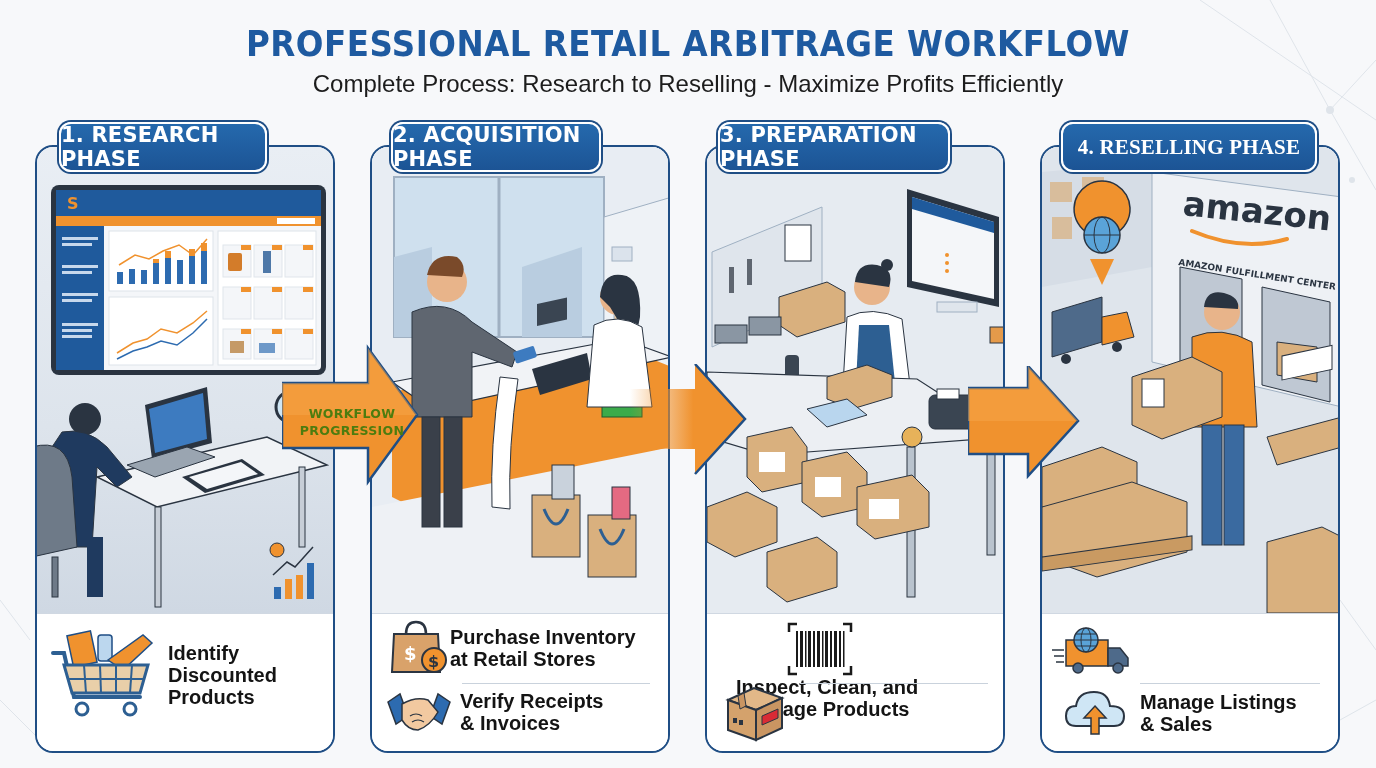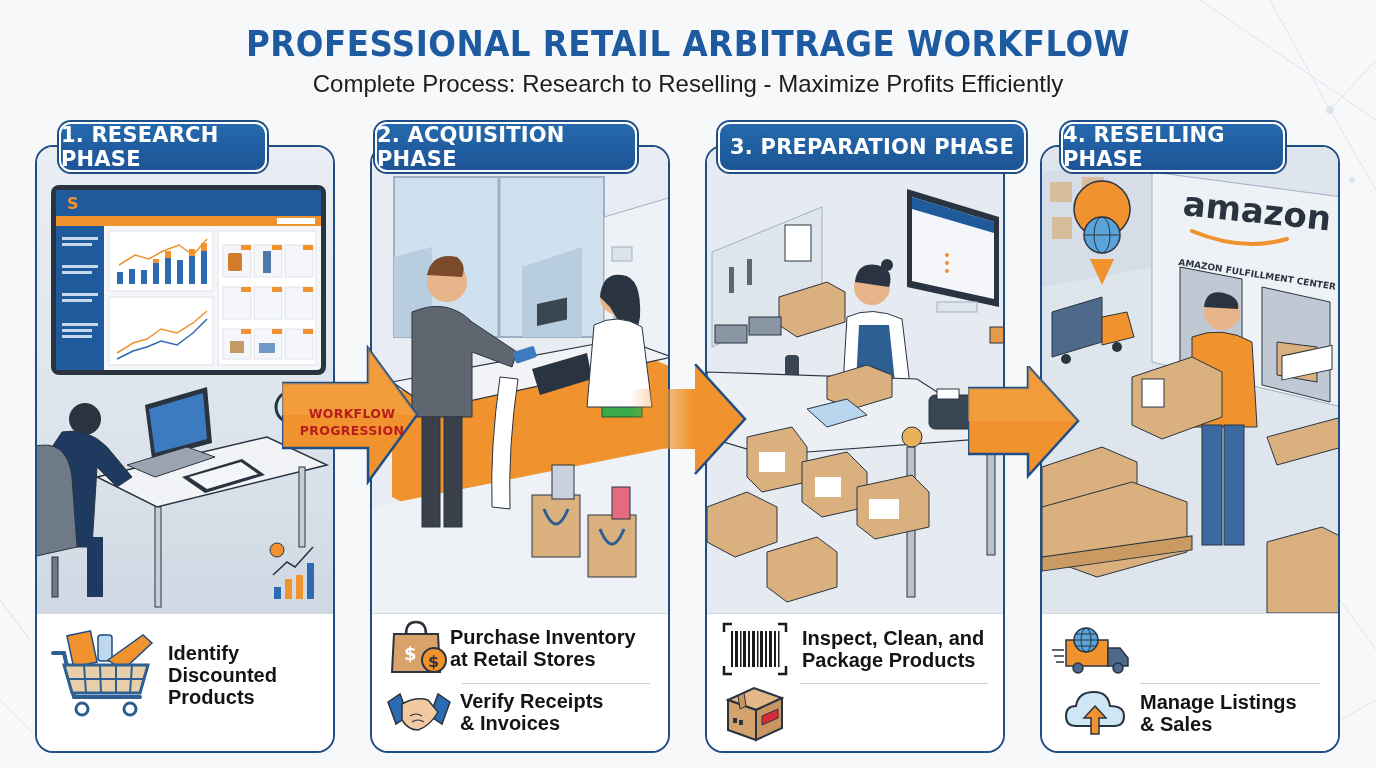--- a/index.html
+++ b/index.html
@@ -40,21 +40,21 @@
     border: 2px solid #ffffff; border-radius: 12px;
     box-shadow: 0 0 0 2px #1f4e85;
     color: #fff; font-family: "DejaVu Sans", sans-serif; font-weight: bold;
     font-size: 21px; display: flex; align-items: center; justify-content: center;
     letter-spacing: 0.2px;
   }
   .arrow {
     position: absolute; z-index: 4;
   }
   .arrow-label {
-    position: absolute; z-index: 6; color: #b91c1c; font-weight: bold;
+    position: absolute; z-index: 6; color: #4d7c0f; font-weight: bold;
     font-family: "DejaVu Sans", sans-serif; font-size: 12.5px; text-align: center;
     line-height: 17px; letter-spacing: 0.3px;
   }
   .task {
     position: absolute; display: flex; align-items: center; z-index: 3;
   }
   .task .icon { flex: 0 0 auto; }
   .task .text {
     font-family: "Liberation Sans", sans-serif; font-weight: bold;
     font-size: 20px; line-height: 22px; color: #141414;
@@ -355,23 +355,23 @@
       <polygon points="225,290 300,270 300,300 235,318" fill="#d9b07e" stroke="#2a3441"></polygon>
       <rect x="240" y="260" width="50" height="24" fill="#ffffff" stroke="#2a3441" transform="skewY(-12)"></rect>
 
       <polygon points="225,395 280,380 300,390 300,466 225,466" fill="#d9b07e" stroke="#2a3441"></polygon>
     </svg>
   </div>
   <div class="bottom"></div>
 </div>
 
 <div class="phase-badge" style="left:59px; width:208px;">1. RESEARCH PHASE</div>
-<div class="phase-badge" style="left:375px; width:262px;">2. ACQUISITION PHASE</div>
-<div class="phase-badge" style="left:718px; width:308px;">3. PREPARATION PHASE</div>
-<div class="phase-badge" style="left:1061px; width:224px;">4. RESELLING PHASE</div>
+<div class="phase-badge" style="left:391px; width:210px;">2. ACQUISITION PHASE</div>
+<div class="phase-badge" style="left:718px; width:232px;">3. PREPARATION PHASE</div>
+<div class="phase-badge" style="left:1061px; width:256px;font-family:Liberation Serif, serif;">4. RESELLING PHASE</div>
 
 <svg class="arrow" style="left:282px; top:340px;" width="140" height="150">
   <polygon points="0,43 86,43 86,8 135,75 86,142 86,108 0,108" fill="#f0922e" stroke="#1f4e85" stroke-width="2.5"></polygon>
   <polygon points="0,43 86,43 86,8 135,75 0,75" fill="#f5a54a" opacity="0.5"></polygon>
 </svg>
 <div class="arrow-label" style="left:292px; top:405px; width:120px;">
   <div>WORKFLOW</div>
   <div>PROGRESSION</div>
 </div>
 
@@ -435,21 +435,21 @@
     <polygon points="64,16 52,8 44,30 56,38" fill="#2d6bb0" stroke="#2a3441" stroke-width="1.5"></polygon>
     <path d="M16 18 Q30 10 42 14 L52 26 Q44 40 32 44 Q22 44 16 34 Z" fill="#f2c9a0" stroke="#2a3441" stroke-width="1.5"></path>
     <path d="M24 30 Q30 26 36 30 M26 36 Q32 32 38 36" fill="none" stroke="#2a3441" stroke-width="1.2"></path>
   </svg>
   <div class="text" style="margin-left:8px;">
     <div>Verify Receipts</div>
     <div>&amp; Invoices</div>
   </div>
 </div>
 
-<div class="task" style="left:722px; top:622px;">
+<div class="task" style="left:722px; top:622px;flex-direction:column;">
   <svg class="icon" width="66" height="54" viewBox="0 0 66 54">
     <path d="M2 10 L2 2 L10 2 M56 2 L64 2 L64 10 M2 44 L2 52 L10 52 M56 52 L64 52 L64 44" fill="none" stroke="#1a1a1a" stroke-width="2.5"></path>
     <g fill="#1a1a1a">
       <rect x="9" y="9" width="2" height="36"></rect>
         <rect x="13" y="9" width="3" height="36"></rect>
         <rect x="18" y="9" width="1.5" height="36"></rect>
       <rect x="21" y="9" width="3" height="36"></rect>
         <rect x="26" y="9" width="2" height="36"></rect>
         <rect x="30" y="9" width="3" height="36"></rect>
       <rect x="35" y="9" width="1.5" height="36"></rect>

